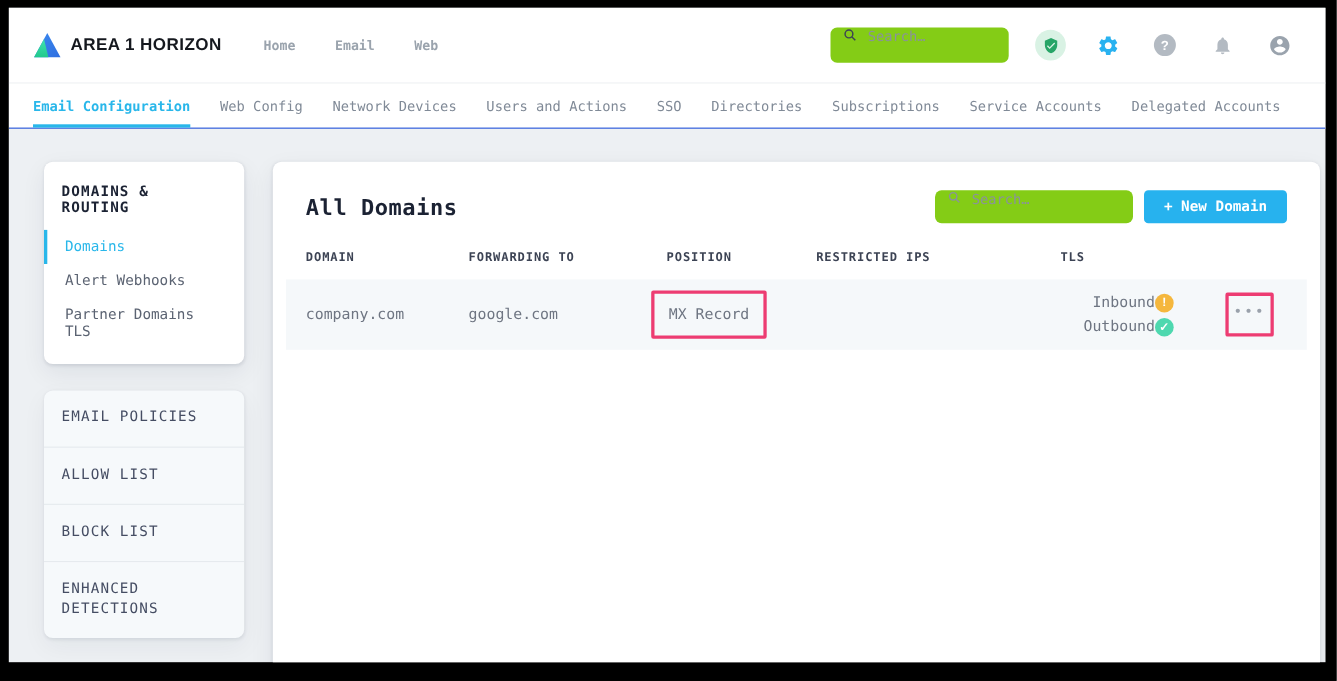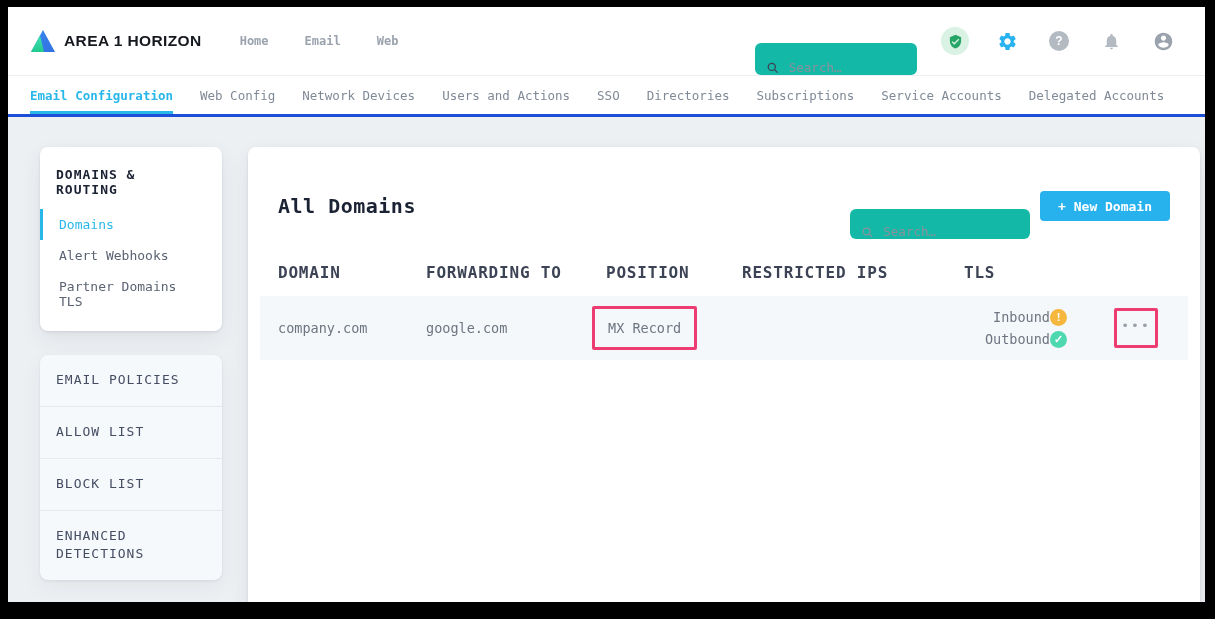--- a/index.html
+++ b/index.html
@@ -10,35 +10,35 @@
 
   
   .topbar { height:69px; background:#fff; border-bottom:1px solid #eceef1;
     display:flex; align-items:center; padding:0 28px 0 22px; }
   .brand { display:flex; align-items:center; gap:8px; }
   .brand-name { font-family:"Liberation Sans", sans-serif; font-weight:700;
     font-size:15.5px; letter-spacing:0.4px; color:#15181e; }
   .top-nav { display:flex; gap:36px; margin-left:38px; }
   .top-nav a { font-size:12px; color:#9aa3ad; text-decoration:none; font-weight:700; }
   .top-right { margin-left:auto; display:flex; align-items:center; gap:24px; }
-  .searchbox { display:flex; align-items:flex-end; gap:10px; background:#14b8a6;
-    border-radius:6px; height:32px; width:162px; padding:0 12px; border:none;margin-top:36px; }
+  .searchbox { display:flex; align-items:flex-start; gap:10px; background:#84cc16;
+    border-radius:6px; height:32px; width:162px; padding:0 12px; border:none; }
   .searchbox input { border:none; outline:none; background:transparent; width:100%;
     font-family:"DejaVu Sans Mono", monospace; font-size:12.5px; color:#4a5160; }
   .searchbox input::placeholder { color:#8a929c; }
   .icon-btn { width:28px; height:28px; display:flex; align-items:center;
     justify-content:center; cursor:pointer; }
   .shield-wrap { width:28px; height:28px; border-radius:50%; background:#d9f2e4;
     display:flex; align-items:center; justify-content:center; }
   .help-circle { width:20px; height:20px; border-radius:50%; background:#b3bac2;
     color:#fff; font-size:12px; font-weight:700; display:flex; align-items:center;
     justify-content:center; font-family:"Liberation Sans", sans-serif; }
 
   
-  .tabsbar { height:41px; background:#fff; border-bottom:3px solid #1d4ed8;
+  .tabsbar { height:41px; background:#fff; border-bottom:1px solid #1d4ed8;
     display:flex; align-items:stretch; gap:27px; padding:0 0 0 22px; }
   .tab { display:flex; align-items:center; font-size:12.5px; color:#808a97;
     cursor:pointer; position:relative; white-space:nowrap; text-decoration:none; }
   .tab.active { color:#29b7ea; font-weight:700; }
   .tab.active::after { content:""; position:absolute; left:0; right:0; bottom:0;
     height:3px; background:#29b7ea; }
 
   
   .page { display:flex; gap:26px; padding:30px 30px 0 32px; }
   .card { background:#fff; border-radius:8px;
@@ -68,21 +68,21 @@
   .main-head-right { margin-left:auto; display:flex; align-items:center; gap:10px; }
   .main-search { width:180px; height:30px; }
   .new-domain-btn { height:30px; background:#27b2ee; color:#fff; border:none;
     border-radius:4px; font-family:"DejaVu Sans Mono", monospace; font-size:13px;
     font-weight:700; padding:0 18px; cursor:pointer; }
 
   .table { margin-top:24px; }
   .tgrid { display:grid; grid-template-columns:148px 180px 136px 222px 150px 56px 1fr;
     align-items:center; }
   .thead { padding:0 0 14px 0; }
-  .th { font-size:16px; font-weight:700; color:#3c4354; letter-spacing:0.8px; }
+  .th { font-size:11px; font-weight:700; color:#3c4354; letter-spacing:0.8px; }
   .trow { background:#f5f8fa; margin:0 -18px; padding:10px 18px; min-height:64px; }
   .td { font-size:13.5px; color:#6e7582; }
   .pos-box { display:inline-block; border:3px solid #ed3c72; border-radius:2px;
     padding:11px 13px; margin-left:-14px; background:#fff0; }
   .tls-cell { display:flex; flex-direction:column; gap:5px; }
   .tls-line { display:flex; align-items:center; }
   .tls-label { width:86px; font-size:13.5px; color:#6e7582;text-align:right; }
   .dot-ic { width:17px; height:17px; border-radius:50%; color:#fff; font-size:11px;
     font-weight:700; display:flex; align-items:center; justify-content:center;
     font-family:"Liberation Sans", sans-serif; }

